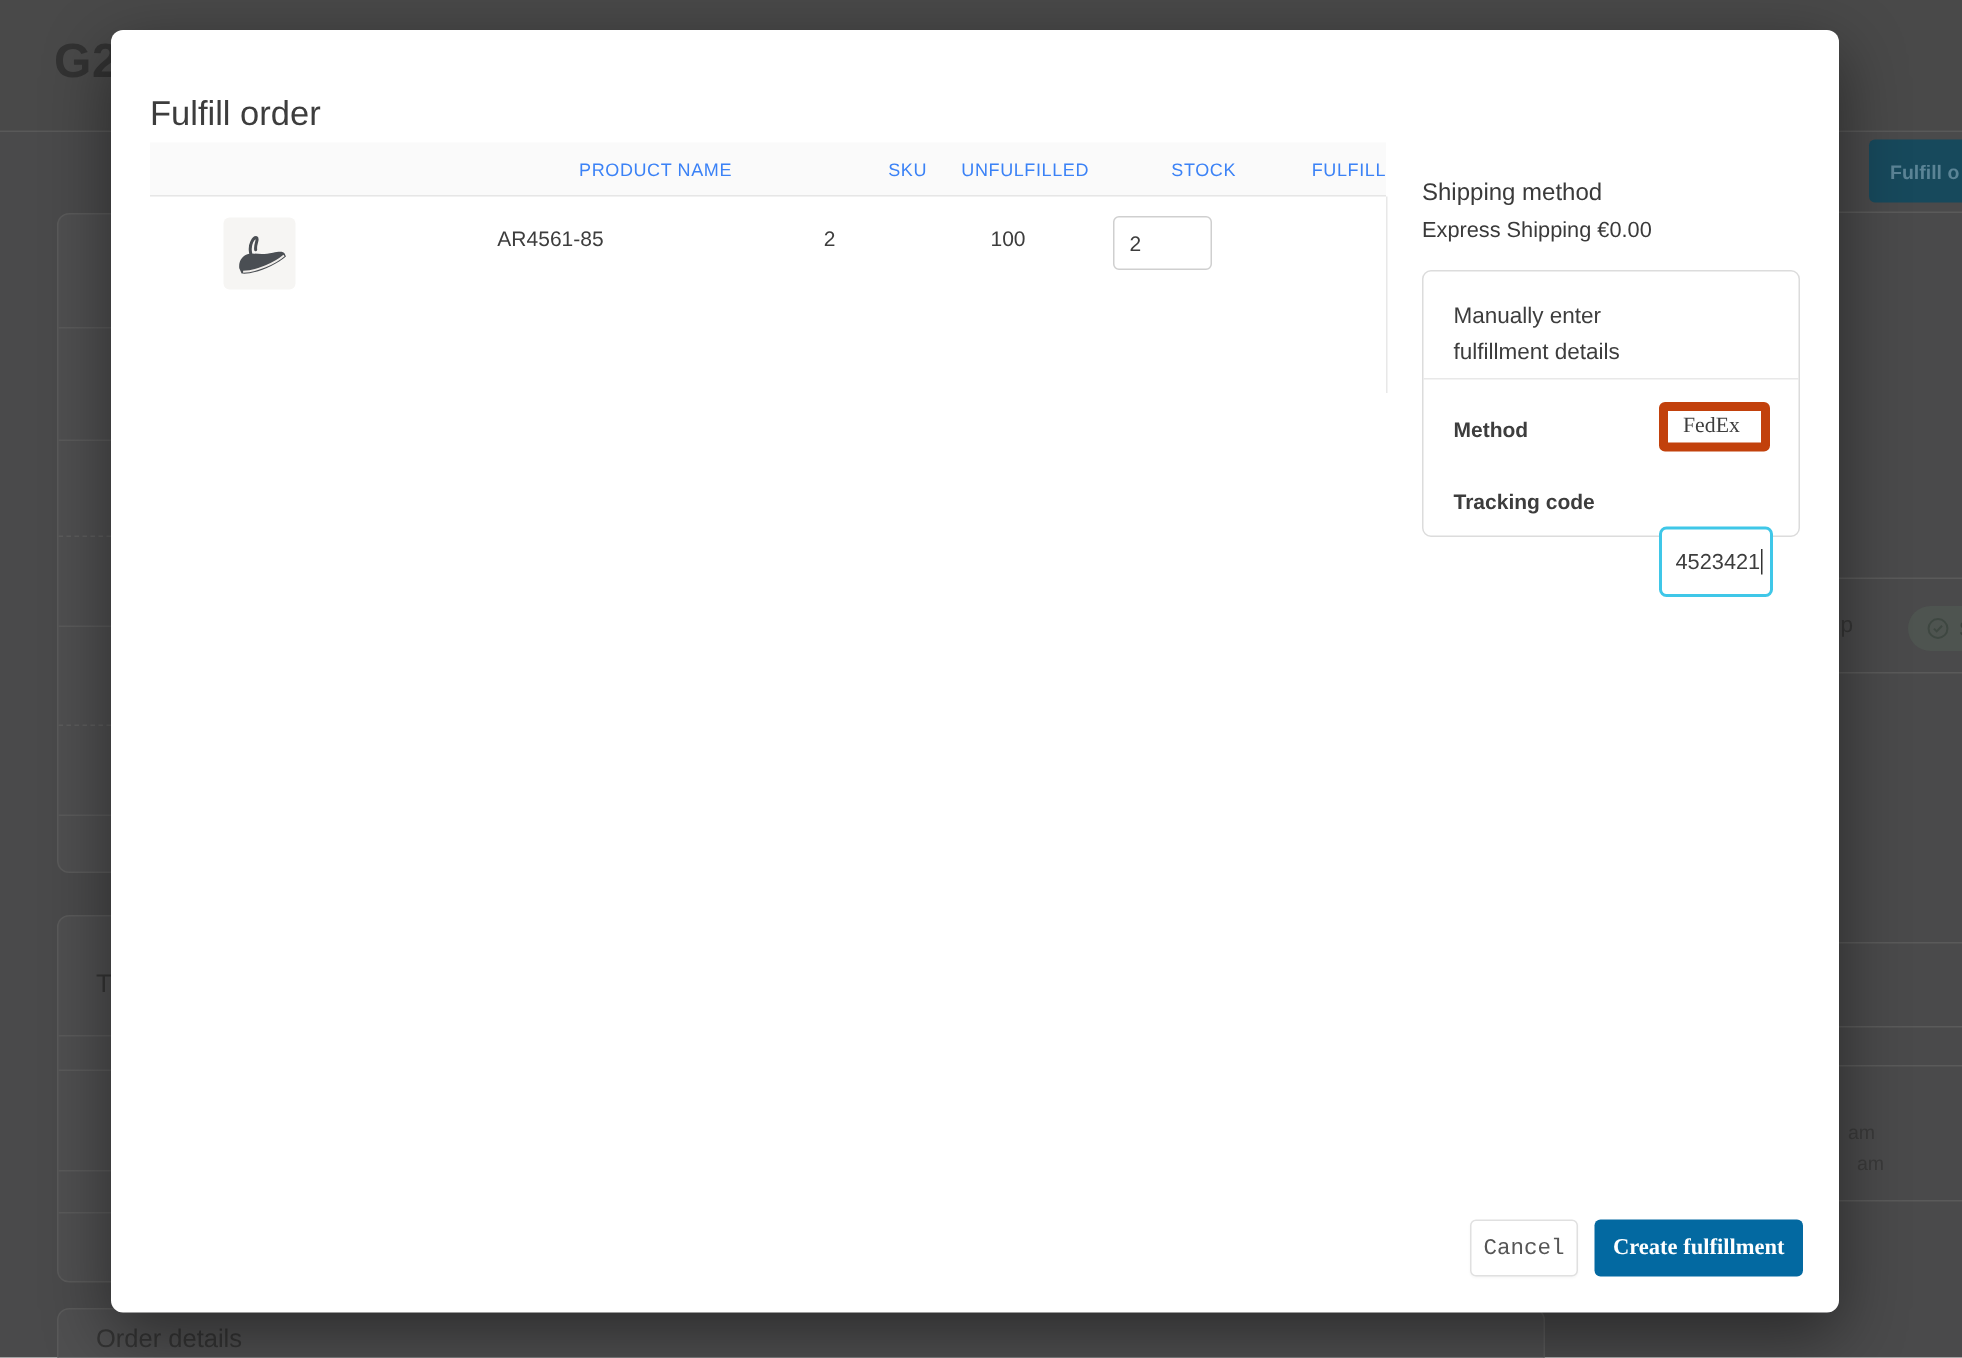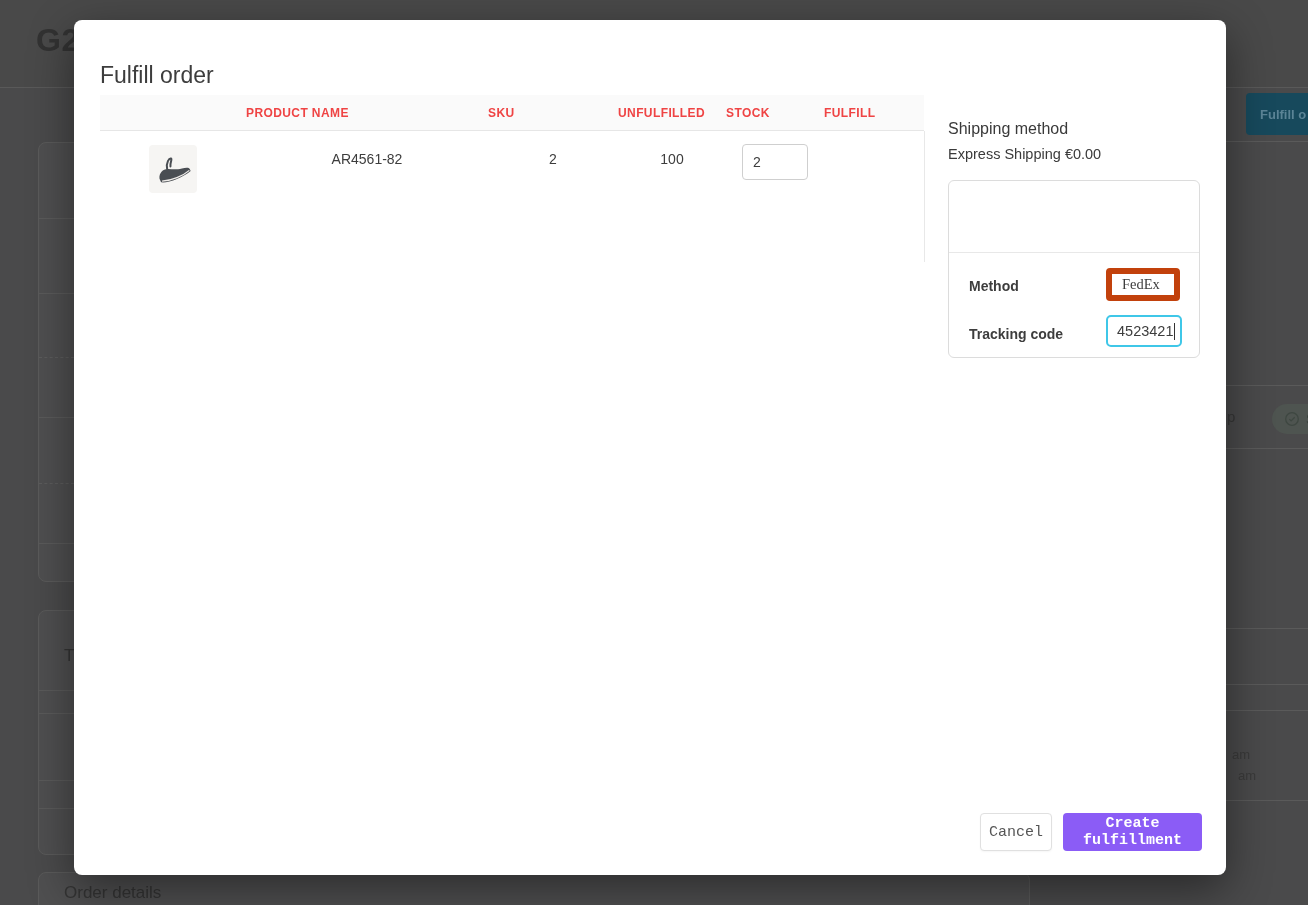--- a/index.html
+++ b/index.html
@@ -34,22 +34,22 @@
     background: #ffffff; border-radius: 8px; z-index: 2;
     box-shadow: 0 14px 45px rgba(0,0,0,.45); }
   .modal-title { position: absolute; left: 26px; top: 42px; font-size: 23px;
     color: #3d3d3d; font-weight: 400; }
 
   
   .ftable { position: absolute; left: 26px; top: 75px; width: 824px; }
   .ft-grid { display: grid; grid-template-columns: 146px 242px 130px 108px 98px 100px; }
   .ft-head { height: 36px; background: #fafafa; border-bottom: 1px solid #e6e6e6;
     align-items: center; }
-  .ft-head .cell { font-size: 12px; font-weight: 700; color: #ef4444;
-    letter-spacing: .4px; text-align: left; }
+  .ft-head .cell { font-size: 12px; font-weight: 400; color: #3b82f6;
+    letter-spacing: .4px; text-align: right; }
   .ft-row { height: 115px; align-items: start; }
   .ft-row .cell { font-size: 14px; color: #3d3d3d; text-align: center; padding-top: 20px; }
   .thumb-wrap { padding: 14px 0 0 49px; }
   .thumb { width: 48px; height: 48px; background: #f6f5f3; border-radius: 4px;
     display: flex; align-items: center; justify-content: center; }
   .fulfill-cell { padding-top: 13px; display: flex; justify-content: center; }
   .fulfill-input { width: 66px; height: 36px; border: 1px solid #cfcfcf;
     border-radius: 4px; font-size: 14px; color: #3d3d3d; padding-left: 10px;
     font-family: inherit; outline: none; background: #fff; }
   .ft-vline { position: absolute; left: 850px; top: 111px; width: 1px; height: 131px;
@@ -65,35 +65,35 @@
   .rp-manual { padding: 18px 20px 0 20px; font-size: 15px; line-height: 24px;
     color: #3d3d3d; width: 205px; }
   .rp-divider { position: absolute; left: 0; right: 0; top: 71px; height: 1px;
     background: #e8e8e8; }
   .rp-label { position: absolute; left: 20px; font-size: 14px; font-weight: 600;
     color: #3d3d3d; }
   .rp-input { position: absolute; right: 19px; width: 74px; height: 33px;
     border: 6px solid #c2410c; border-radius: 4px; font-size: 14.5px;
     color: #3d3d3d; padding-left: 10px; font-family: Liberation Serif, serif; outline: none;
     background: #fff; }
-  .rp-input-focus { position: absolute; right: 17px; width: 76px; height: 32px;
+  .rp-input-focus { position: absolute; right: 17px; width: 76px; height: 47px;
     border: 2px solid #3fc7e8; border-radius: 5px; background: #fff;
     display: flex; align-items: center; padding-left: 9px; font-size: 14.5px;
-    color: #3d3d3d; cursor: text; }
+    color: #3d3d3d; cursor: text; margin-top: 36px; }
   .caret { display: inline-block; width: 1px; height: 17px; background: #333;
     margin-left: 1px; }
 
   
   .btn-cancel { position: absolute; left: 906px; top: 793px; width: 72px; height: 38px;
     background: #fff; border: 1px solid #e0e0e0; border-radius: 4px;
     font-size: 15px; color: #565656; font-family: Liberation Mono, monospace; cursor: pointer;
     box-shadow: 0 1px 2px rgba(0,0,0,.04); }
   .btn-primary { position: absolute; left: 989px; top: 793px; width: 139px; height: 38px;
-    background: #8b5cf6; border: none; border-radius: 4px; font-size: 15px;
-    font-weight: 700; color: #ffffff; font-family: Liberation Mono, monospace; cursor: pointer; text-align: center; }
+    background: #0369a1; border: none; border-radius: 4px; font-size: 15px;
+    font-weight: 700; color: #ffffff; font-family: Liberation Serif, serif; cursor: pointer; text-align: center; }
 </style>
 </head>
 <body>
 
 <div class="backdrop">
   <div class="bd-header"></div>
   <div class="bd-title">G2</div>
 
   <div class="bd-btn">Fulfill o</div>
 
@@ -152,38 +152,39 @@
         <div class="thumb">
           <svg width="44" height="44" viewBox="0 0 48 48">
             <g transform="rotate(-24 24 26)">
               <path d="M7 28 C9 21.5, 15.5 19.5, 20 22 C25.5 25, 28.5 26.5, 34 27.6 C38 28.4, 41.5 29.6, 41.5 31.6 L41.5 34 C31 37.2, 14 36.4, 7 32.2 Z" fill="#4a4e53"></path>
               <path d="M19 21.5 C20.5 14.5, 26 11.5, 27.5 12.8 C28.8 14, 24.5 16.5, 23.4 20.5" fill="none" stroke="#4a4e53" stroke-width="2.2" stroke-linecap="round"></path>
               <path d="M8.5 31.5 C18 35.2, 32 35.4, 40.5 32.8" fill="none" stroke="#efece9" stroke-width="1.4"></path>
             </g>
           </svg>
         </div>
       </div>
-      <div class="cell">AR4561-82</div>
+      <div class="cell">AR4561-85</div>
       <div class="cell">2</div>
       <div class="cell">100</div>
       <div class="fulfill-cell">
         <input class="fulfill-input" type="text" value="2" style="">
       </div>
     </div>
   </div>
   <div class="ft-vline"></div>
 
   <div class="rpanel">
     <div class="rp-heading">Shipping method</div>
     <div class="rp-method">
       <span>Express Shipping</span>
       <b>€0.00</b>
     </div>
 
     <div class="rp-card">
+      <div class="rp-manual">Manually enter fulfillment details</div>
       <div class="rp-divider"></div>
 
       <div class="rp-label" style="top:97px;">Method</div>
       <input class="rp-input" style="top: 87px;" type="text" value="FedEx">
 
       <div class="rp-label" style="top:145px;">Tracking code</div>
       <div class="rp-input-focus" style="top:134px;">
         <span>4523421</span>
           <span class="caret"></span>
       </div>

